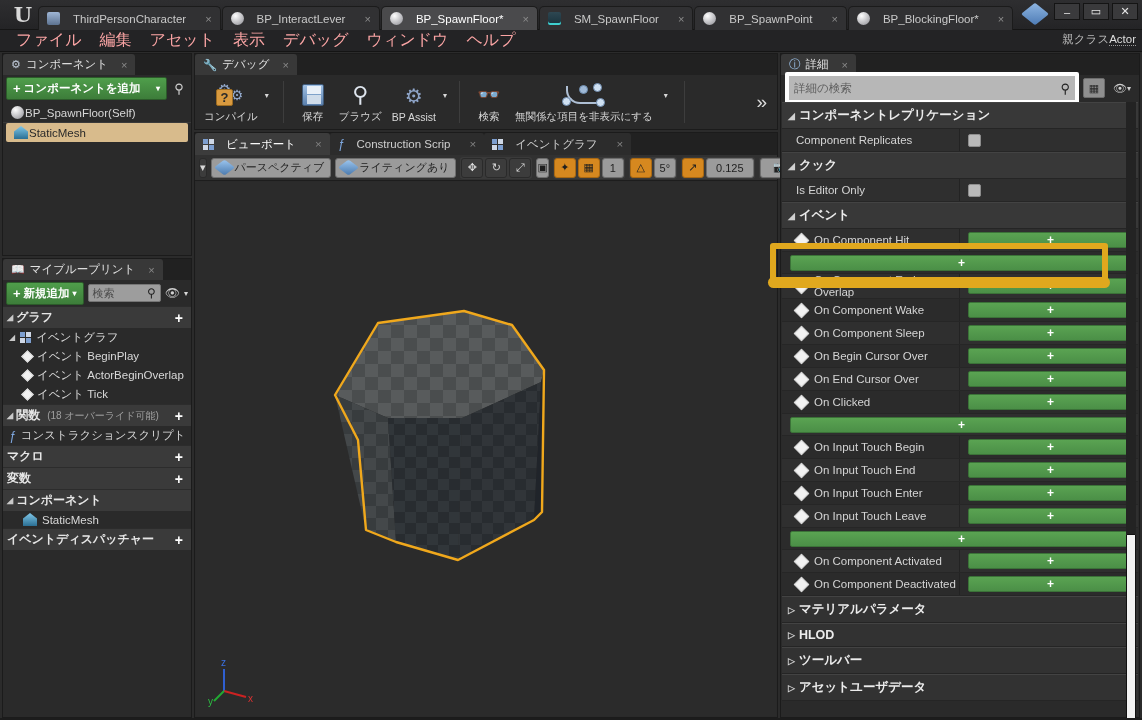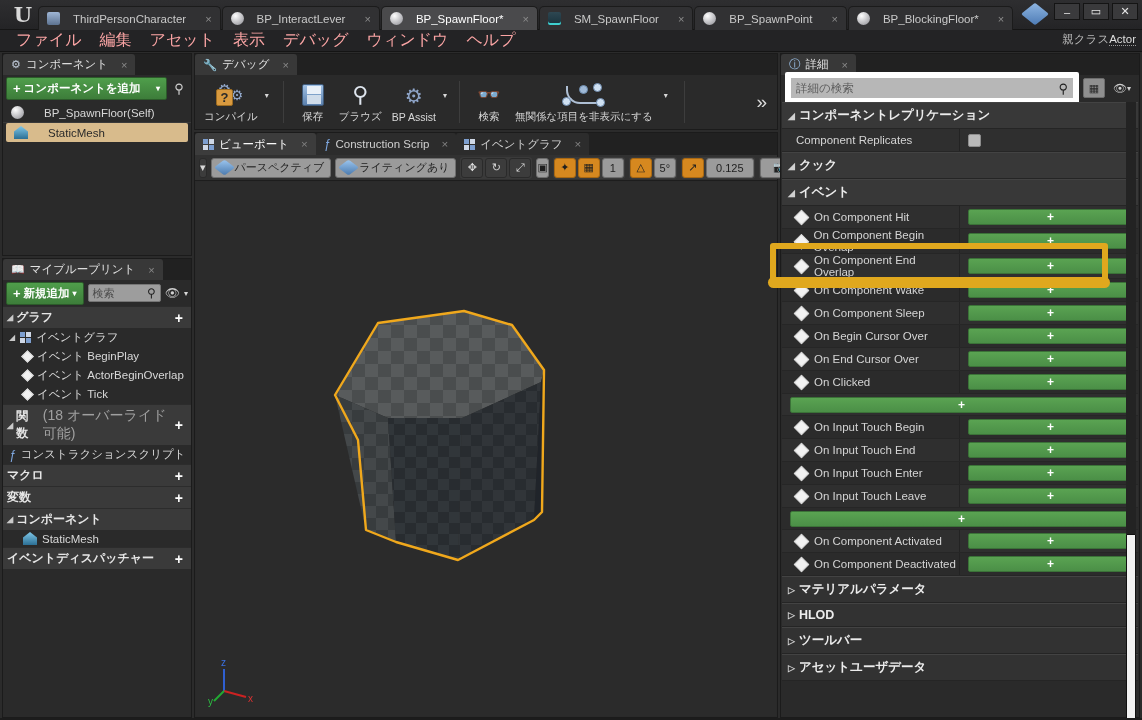--- a/index.html
+++ b/index.html
@@ -72,21 +72,21 @@
   .cbar{ height:26px; display:flex; align-items:center; padding:2px 3px; gap:3px; background:#2a2a2a;}
   .greenbtn{
     background:linear-gradient(180deg,#4f9e4b,#3d7d3a); border:1px solid #2c5b2a;
     color:#fff; font-size:11.5px; font-weight:bold; border-radius:2px;
     padding:3px 6px; display:flex; align-items:center; gap:3px; white-space:nowrap;
   }
   .greenbtn .plus{ font-size:13px; line-height:11px;}
   .caret{ font-size:8px; }
   .srchicon{ width:18px;height:18px; display:flex;align-items:center;justify-content:center; color:#cfcfcf; font-size:13px;}
   .clist{ padding:2px 0; }
-  .crow{ display:flex; align-items:center; gap:20px; padding:3px 8px; font-size:11.5px; color:#d6d6d6;}
+  .crow{ display:flex; align-items:center; gap:1px; padding:3px 8px; font-size:11.5px; color:#d6d6d6;}
   .crow.sep{ border-bottom:1px solid #3a3a3a;}
   .crow.selected{ background:#d8bb8c; color:#2a2a2a; margin:0 3px; border-radius:2px;}
   .sphereicon{ width:13px;height:13px;border-radius:50%;
      background:radial-gradient(circle at 35% 30%,#fefefe,#b9b9bd 60%,#8a8a90);}
   .meshicon{ width:14px;height:13px;
      background:linear-gradient(180deg,#7fc7e8,#2b6f94); clip-path:polygon(50% 0,100% 42%,100% 100%,0 100%,0 42%);}
 
   
   #myBlueprintPanel{ left:2px; top:258px; width:190px; height:460px;}
   .mbbar{ height:26px; display:flex; align-items:center; padding:2px 3px; gap:4px;}
@@ -95,21 +95,21 @@
     display:flex; align-items:center; padding:0 4px; color:#4a4a4a; font-size:11px;
   }
   .searchbox .mag{ margin-left:auto; color:#222; font-size:12px;}
   .eyeicon{ color:#cfcfcf; font-size:12px;}
   .mbsection{
     display:flex; align-items:center; justify-content:space-between;
     background:#3a3a3a; padding:2px 4px; font-size:12px; font-weight:bold; color:#e6e6e6;
     border-top:1px solid #2c2c2c;
   }
   .mbsection .plusbox{ color:#ffffff; font-size:14px; font-weight:bold; padding:0 4px;}
-  .mbsection .subcount{ font-size:14px; font-weight:normal; color:#a0a0a0; margin-left:4px;}
+  .mbsection .subcount{ font-size:10px; font-weight:normal; color:#a0a0a0; margin-left:4px;}
   .mbrow{ display:flex; align-items:center; gap:5px; padding:2px 4px 2px 6px; font-size:11.5px; color:#d8d8d8;}
   .tri{ font-size:8px; color:#c9c9c9; }
   .graphicon{ width:11px;height:11px; display:grid; grid-template-columns:1fr 1fr; gap:1px;}
   .graphicon i{ background:#7d9fd0; display:block;}
   .graphicon i:nth-child(2){ background:#cfd8e6;}
   .graphicon i:nth-child(3){ background:#cfd8e6;}
   .diamond{ width:11px;height:11px; background:#f2f2f2; transform:rotate(45deg); border:1px solid #d5d5d5;}
   .diamond.sm{ width:9px;height:9px;}
   .fnicon{ color:#7fa8e0; font-style:italic; font-size:12px;}
 
@@ -138,41 +138,41 @@
   .nodeicon .dot{ position:absolute; width:9px;height:9px; border-radius:50%; background:#cfe0f2; border:1px solid #6f8db0;}
   .nodeicon .d1{ left:1px; top:15px;} .nodeicon .d2{ left:18px; top:3px; background:#9fb9d6;}
   .nodeicon .d3{ left:32px; top:1px;} .nodeicon .d4{ left:35px; top:16px; background:#5b7burn;}
   .nodeicon .curve{ position:absolute; left:5px; top:4px; width:32px;height:18px;
      border-left:2px solid #aebfd4; border-bottom:2px solid #aebfd4; border-radius:0 0 0 14px;}
   .chevrons{ margin-left:auto; color:#dcdcdc; font-size:19px; padding-right:6px;}
 
   
   #viewportPanel{ left:194px; top:132px; width:584px; height:586px;}
   .vptabs{ height:22px; background:#212121; display:flex; align-items:flex-end; }
-  .vptab{ height:22px; display:flex; align-items:center; gap:5px; padding:0 8px;
+  .vptab{ height:22px; display:flex; align-items:center; gap:12px; padding:0 8px;
      font-size:11.5px; color:#cfcfcf; background:#2c2c2c; border-radius:3px 3px 0 0;}
   .vptab.active{ background:#3c3c3c; color:#fff;}
   .vptab .x{ color:#828282; margin-left:7px;}
   .vptoolbar{ height:26px; background:#313131; display:flex; align-items:center; gap:4px;
      padding:2px 4px; border-bottom:1px solid #1d1d1d;}
   .vbtn{ height:20px; background:#9b9b9b; border:1px solid #6e6e6e; border-radius:3px;
      display:flex; align-items:center; gap:4px; padding:0 6px; color:#1f1f1f; font-size:11px; white-space:nowrap;}
   .vgroup{ display:flex; gap:2px; background:#3a3a3a; border-radius:3px; padding:1px;}
   .vsq{ width:22px;height:20px; display:flex;align-items:center;justify-content:center;
      background:#9b9b9b; border:1px solid #6e6e6e; border-radius:3px; color:#1f1f1f; font-size:11px;}
   .vsq.on{ background:#d6881f; border-color:#a96812;}
   .vsq.dk{ background:#3c3c3c; border-color:#2a2a2a; color:#d8d8d8;}
   .bluechip{ width:13px;height:13px; background:linear-gradient(135deg,#9cc6ef,#4a79ad);
      transform:rotate(45deg) skew(-8deg,-8deg); border-radius:2px;}
   .vpcanvas{ position:absolute; left:1px; top:49px; right:1px; bottom:1px; background:#2b2b2b; overflow:hidden;}
 
   
   #detailsPanel{ left:780px; top:53px; width:360px; height:665px; background:#2a2a2a;}
   .dsearchrow{ height:26px; display:flex; align-items:center; gap:4px; padding:3px 4px; background:#2a2a2a;}
-  .dsearch{ flex:1; height:32px; background:#b7b7b7; border:6px solid #ffffff; border-radius:2px;
+  .dsearch{ flex:1; height:32px; background:#b7b7b7; border:4px solid #ffffff; border-radius:2px;
      display:flex; align-items:center; padding:0 5px; color:#5c5c5c; font-size:11.5px;}
   .dsearch .mag{ margin-left:auto; color:#1e1e1e; font-size:13px;}
   .dbtn{ width:22px;height:20px; background:#8f8f8f; border:1px solid #6d6d6d; border-radius:2px;
      display:flex;align-items:center;justify-content:center; color:#2a2a2a; font-size:11px;}
   .dlist{ position:absolute; left:1px; right:1px; top:48px; bottom:1px; overflow:hidden; background:#2a2a2a;}
   .dsectionhdr{
     display:flex; align-items:center; gap:4px; background:#383838; color:#ececec;
     font-weight:bold; font-size:12.5px; padding:4px 6px; border-bottom:1px solid #252525;
     border-top:1px solid #434343;
   }
@@ -575,38 +575,42 @@
             <span>Component Replicates</span>
           </div>
           <div class="dval">
             <div class="chk"></div>
           </div>
         </div>
         <div class="dsectionhdr">
           <span class="arrow">◢</span>
           <span>クック</span>
         </div>
+        <div class="drow">
+          <div class="dname">
+            <span>Is Editor Only</span>
+          </div>
+          <div class="dval">
+            <div class="chk"></div>
+          </div>
+        </div>
         <div class="dsectionhdr">
           <span class="arrow">◢</span>
           <span>イベント</span>
         </div>
         <div class="drow">
           <div class="dname">
             <span class="diamond"></span>
             <span>On Component Hit</span>
           </div>
           <div class="dval">
             <div class="evtbtn">+</div>
           </div>
         </div>
         <div class="drow alt">
-          <div class="dname">
-            <span class="diamond"></span>
-            <span>On Component Begin Overlap</span>
-          </div>
           <div class="dval">
             <div class="evtbtn">+</div>
           </div>
         </div>
         <div class="drow">
           <div class="dname">
             <span class="diamond"></span>
             <span>On Component End Overlap</span>
           </div>
           <div class="dval">

